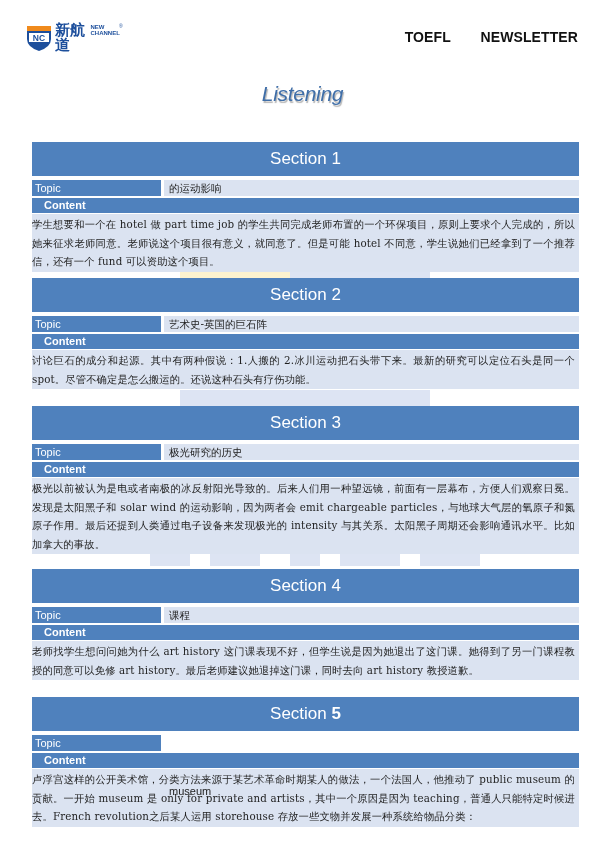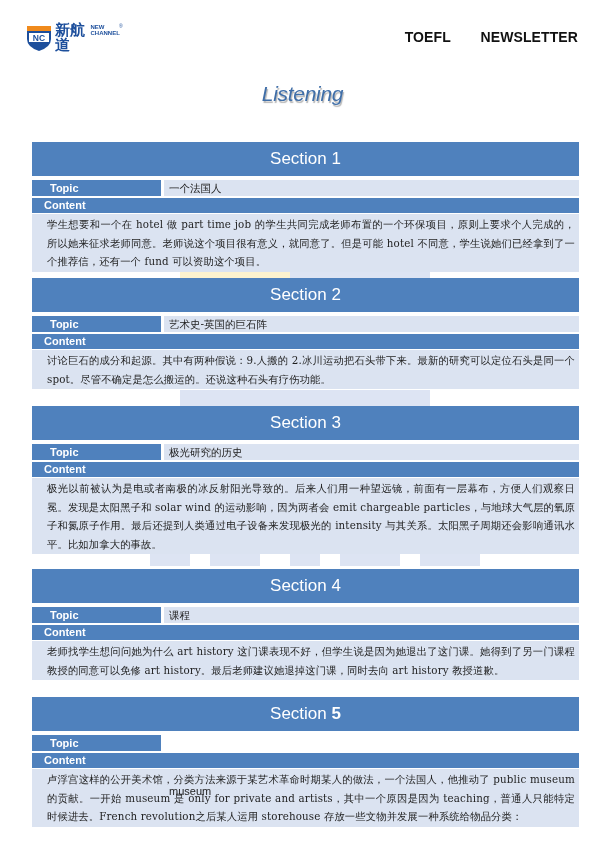--- a/index.html
+++ b/index.html
@@ -125,24 +125,24 @@
     .sec-header .num-bold { font-weight: bold; }
     .topic-row {
       display: flex;
       margin-top: 4px;
       height: 16px;
     }
     .topic-label {
       width: 129px;
       background: #4f81bd;
       color: #ffffff;
-      font-weight: bold;
+      font-weight: normal;
       font-size: 11px;
       line-height: 16px;
-      padding-left: 18px;
+      padding-left: 3px;
       box-sizing: border-box;
     }
     .topic-value {
       flex: 1;
       margin-left: 3px;
       background: #dbe3f1;
       font-family: "DejaVu Serif", serif;
       font-size: 10.5px;
       line-height: 16px;
       padding-left: 5px;
@@ -162,21 +162,21 @@
       font-size: 11px;
       line-height: 15px;
       padding-left: 12px;
     }
     .content-body {
       margin-top: 1px;
       background: #dbe3f1;
       font-family: "DejaVu Serif", serif;
       font-size: 10.3px;
       line-height: 18.5px;
-      padding: 1px 4px 1px 15px;
+      padding: 1px 4px 1px 0;
       color: #1e1e1e;
       text-align: justify;
       letter-spacing: 0.15px;
     }
   </style>
 </head>
 <body>
 
 <div class="logo">
   <div class="logo-shield">
@@ -206,34 +206,34 @@
   <div class="wm-block" style="left:40px; top:295px; width:50px; height:16px;"></div>
   <div class="wm-block" style="left:120px; top:295px; width:30px; height:16px;"></div>
   <div class="wm-block" style="left:170px; top:295px; width:60px; height:16px;"></div>
   <div class="wm-block" style="left:250px; top:295px; width:60px; height:16px;"></div>
 </div>
 
 <div class="section" style="top:142px;">
   <div class="sec-header"><span>Section </span><span>1</span></div>
   <div class="topic-row">
     <div class="topic-label">Topic</div>
-    <div class="topic-value">一个法国人</div>
+    <div class="topic-value">的运动影响</div>
   </div>
   <div class="content-label">Content</div>
   <div class="content-body">学生想要和一个在 hotel 做 part time job 的学生共同完成老师布置的一个环保项目，原则上要求个人完成的，所以她来征求老师同意。老师说这个项目很有意义，就同意了。但是可能 hotel 不同意，学生说她们已经拿到了一个推荐信，还有一个 fund 可以资助这个项目。</div>
 </div>
 
 <div class="section" style="top:278px;">
   <div class="sec-header"><span>Section </span><span>2</span></div>
   <div class="topic-row">
     <div class="topic-label">Topic</div>
     <div class="topic-value">艺术史-英国的巨石阵</div>
   </div>
   <div class="content-label">Content</div>
-  <div class="content-body">讨论巨石的成分和起源。其中有两种假说：9.人搬的 2.冰川运动把石头带下来。最新的研究可以定位石头是同一个 spot。尽管不确定是怎么搬运的。还说这种石头有疗伤功能。</div>
+  <div class="content-body">讨论巨石的成分和起源。其中有两种假说：1.人搬的 2.冰川运动把石头带下来。最新的研究可以定位石头是同一个 spot。尽管不确定是怎么搬运的。还说这种石头有疗伤功能。</div>
 </div>
 
 <div class="section" style="top:406px;">
   <div class="sec-header"><span>Section </span><span>3</span></div>
   <div class="topic-row">
     <div class="topic-label">Topic</div>
     <div class="topic-value">极光研究的历史</div>
   </div>
   <div class="content-label">Content</div>
   <div class="content-body">极光以前被认为是电或者南极的冰反射阳光导致的。后来人们用一种望远镜，前面有一层幕布，方便人们观察日冕。发现是太阳黑子和 solar wind 的运动影响，因为两者会 emit chargeable particles，与地球大气层的氧原子和氮原子作用。最后还提到人类通过电子设备来发现极光的 intensity 与其关系。太阳黑子周期还会影响通讯水平。比如加拿大的事故。</div>

